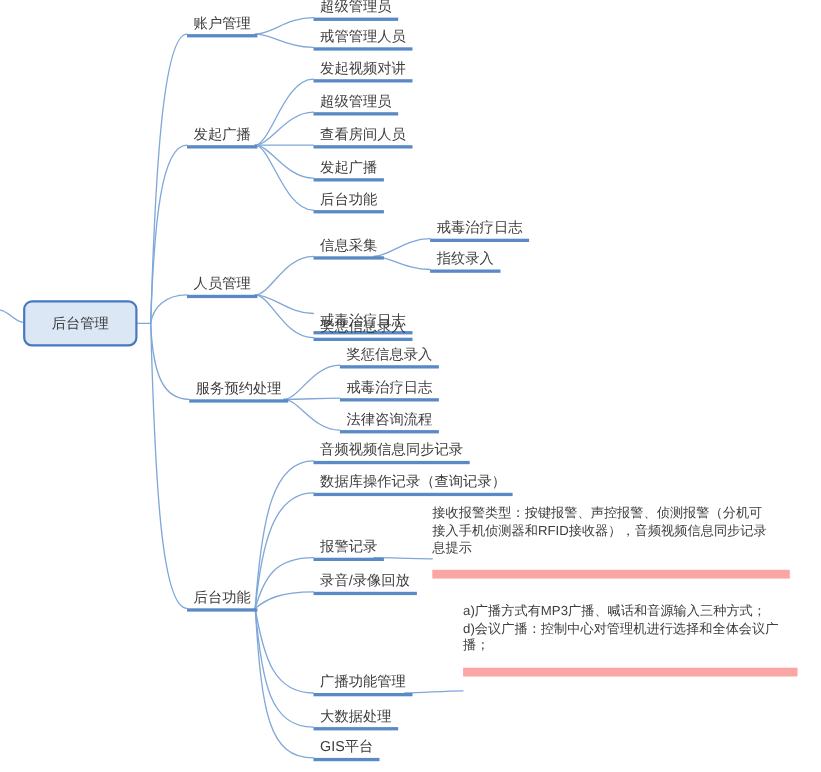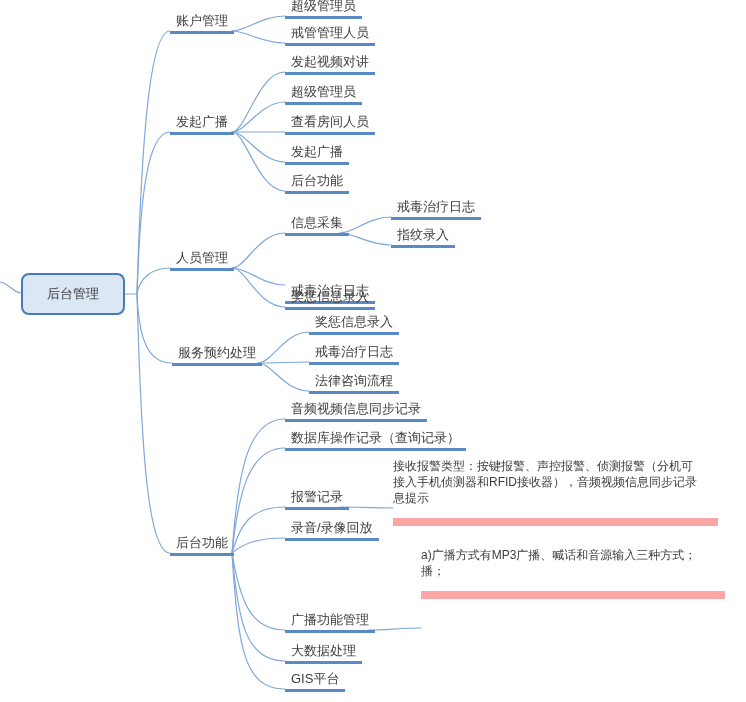--- a/index.html
+++ b/index.html
@@ -131,16 +131,17 @@
   <div class="topic" style="left:285px;top:671px">GIS平台</div>
 
   <div class="note alarm" style="left:393px;top:458px;width:325px">
     <div>接收报警类型：按键报警、声控报警、侦测报警（分机可</div>
     <div>接入手机侦测器和RFID接收器），音频视频信息同步记录</div>
     <div>息提示</div>
   </div>
 
   <div class="note broadcast" style="left:421px;top:548px;width:304px">
     <div>a)广播方式有MP3广播、喊话和音源输入三种方式；</div>
+    <div>d)会议广播：控制中心对管理机进行选择和全体会议广</div>
     <div>播；</div>
   </div>
 
 </div>
 
 </body></html>

